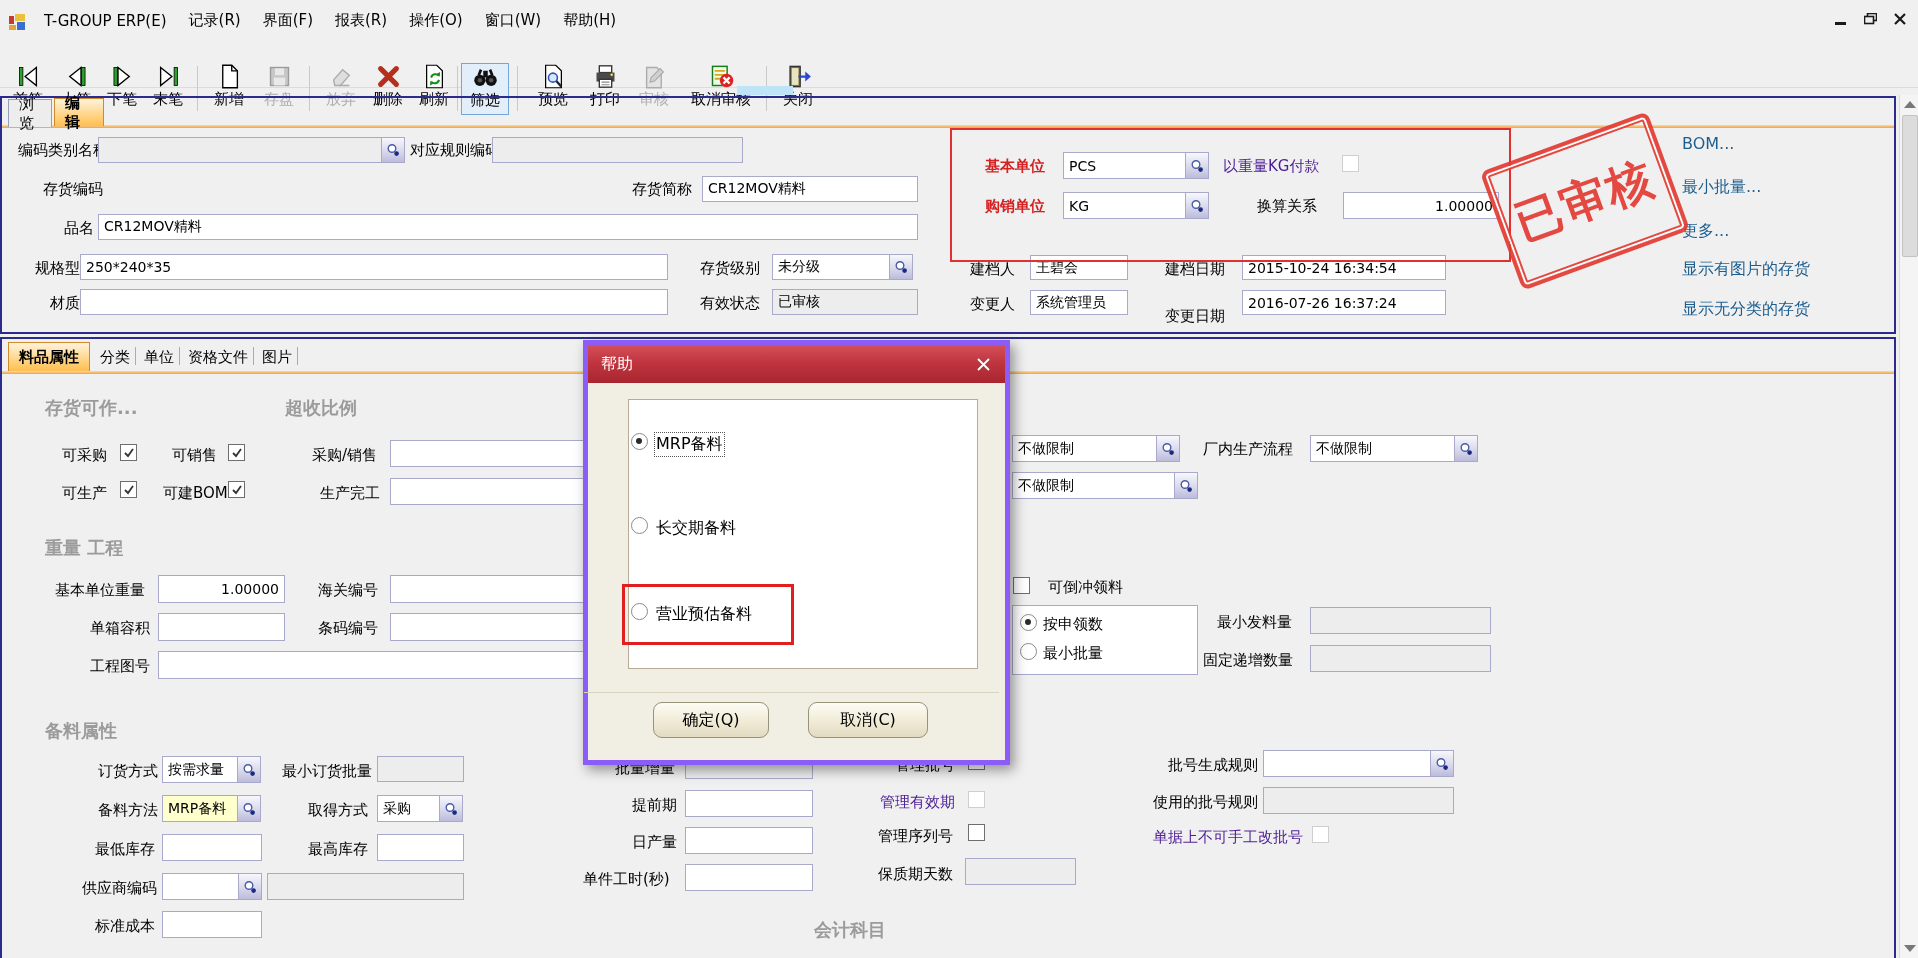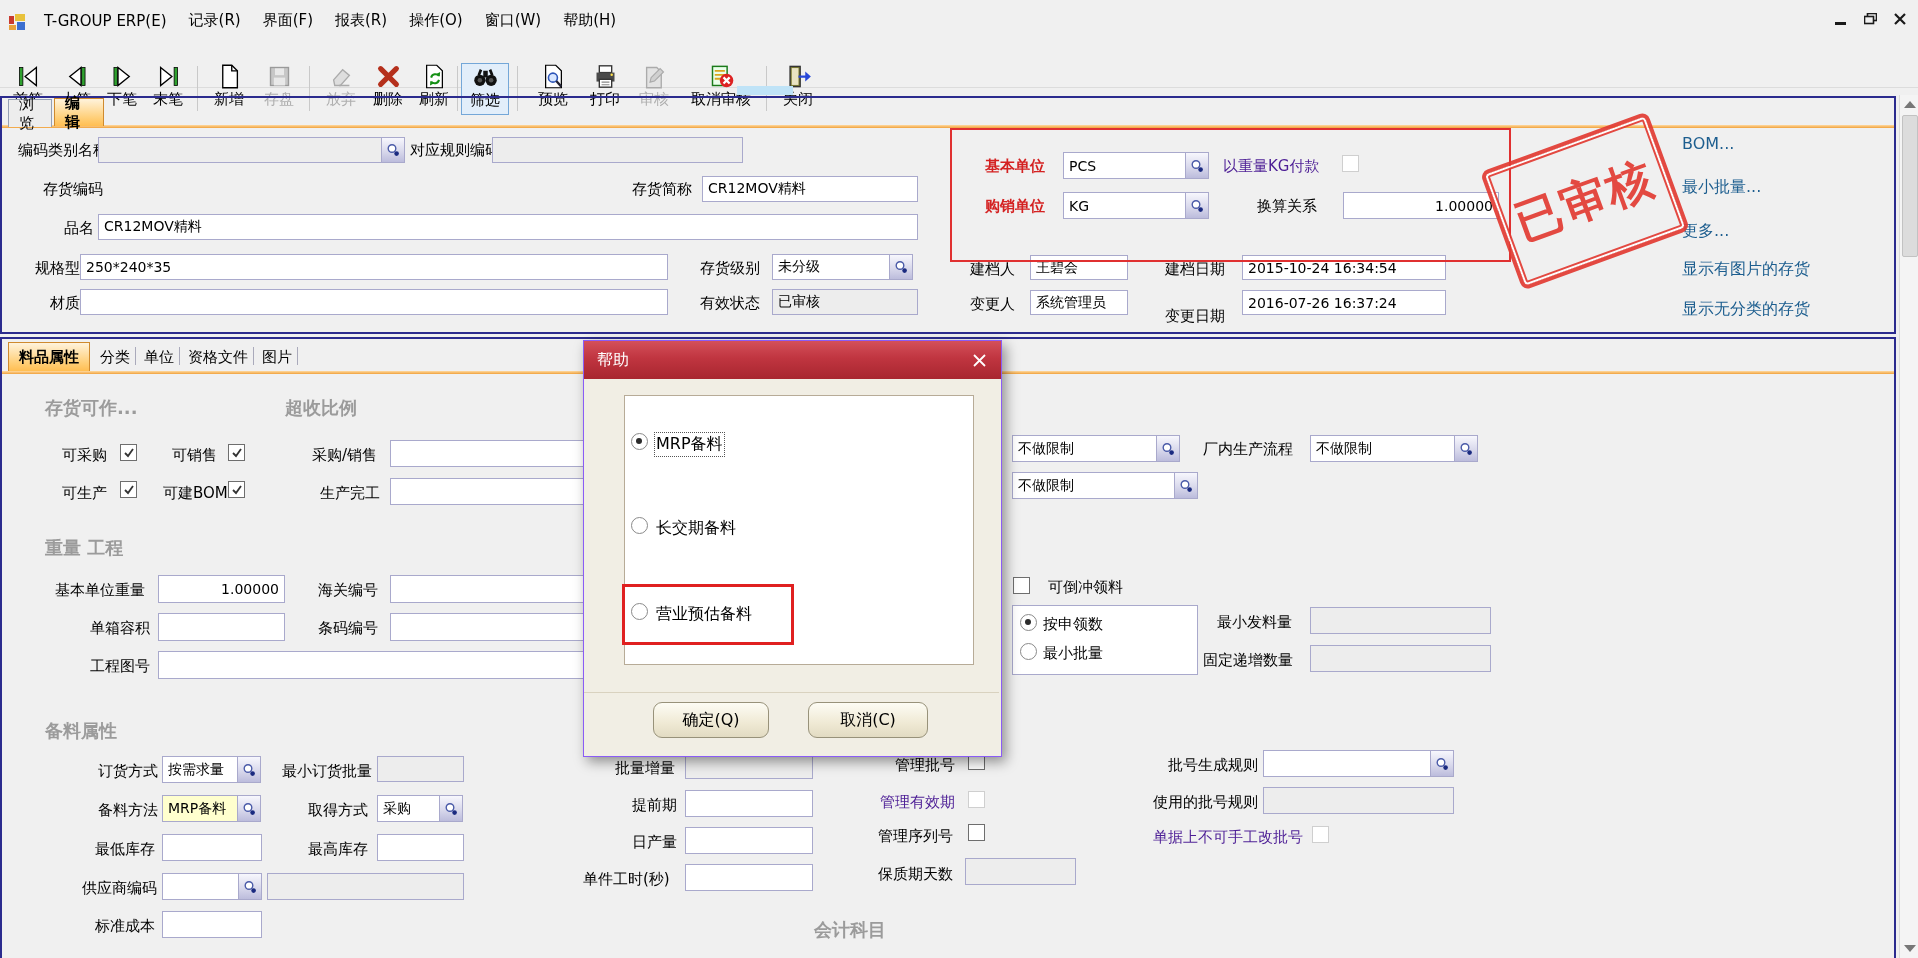--- a/index.html
+++ b/index.html
@@ -46,21 +46,21 @@
   .vsep{position:absolute;width:1px;height:18px;background:#aab;z-index:3}
   .panel{position:absolute;box-sizing:border-box;border:2px solid #2b2b8e;background:transparent}
   .orangeline{position:absolute;height:3px;background:linear-gradient(180deg,#ffd9a0,#f0a23c);z-index:2}
   
   .stamp{position:absolute;left:1496px;top:138px;width:170px;height:118px;border:4px solid #e23b33;border-radius:8px;
          transform:rotate(-20deg);display:flex;align-items:center;justify-content:center;z-index:5;
          box-shadow:inset 0 0 0 2px #fff,inset 0 0 0 4px #e23b33;opacity:.92}
   .stamp span{font-size:46px;font-weight:bold;color:#e23b33;letter-spacing:2px;white-space:nowrap}
   
   .dialog{position:absolute;left:583px;top:340px;width:417px;height:415px;background:#f1eee4;
-          border:1px solid #8b5cf6;box-shadow:4px 5px 12px rgba(0,0,0,.4);z-index:100}
+          border:5px solid #8b5cf6;box-shadow:4px 5px 12px rgba(0,0,0,.4);z-index:100}
   .dlg-title{position:absolute;left:0;top:0;right:0;height:38px;
              background:linear-gradient(180deg,#d4505a 0%,#c03540 45%,#a8262f 100%);
              display:flex;align-items:center;color:#fff;font-size:16px;padding-left:13px;box-sizing:border-box}
   .dlg-close{position:absolute;right:10px;top:8px;width:24px;height:22px;display:flex;align-items:center;justify-content:center;cursor:pointer}
   .dlg-list{position:absolute;left:40px;top:54px;width:348px;height:268px;background:#fff;border:1px solid #b7ab97}
   .dlg-btn{position:absolute;height:36px;background:linear-gradient(180deg,#fdfcf4 0%,#efe9d4 60%,#e2dbc2 100%);
            border:1px solid #98927a;border-radius:9px;display:flex;align-items:center;justify-content:center;
            font-size:16px;color:#000;cursor:pointer;box-sizing:border-box}
   .focusbox{outline:1px dotted #555;outline-offset:1px}
   .redrect{position:absolute;border:3px solid #e02020;z-index:101}

